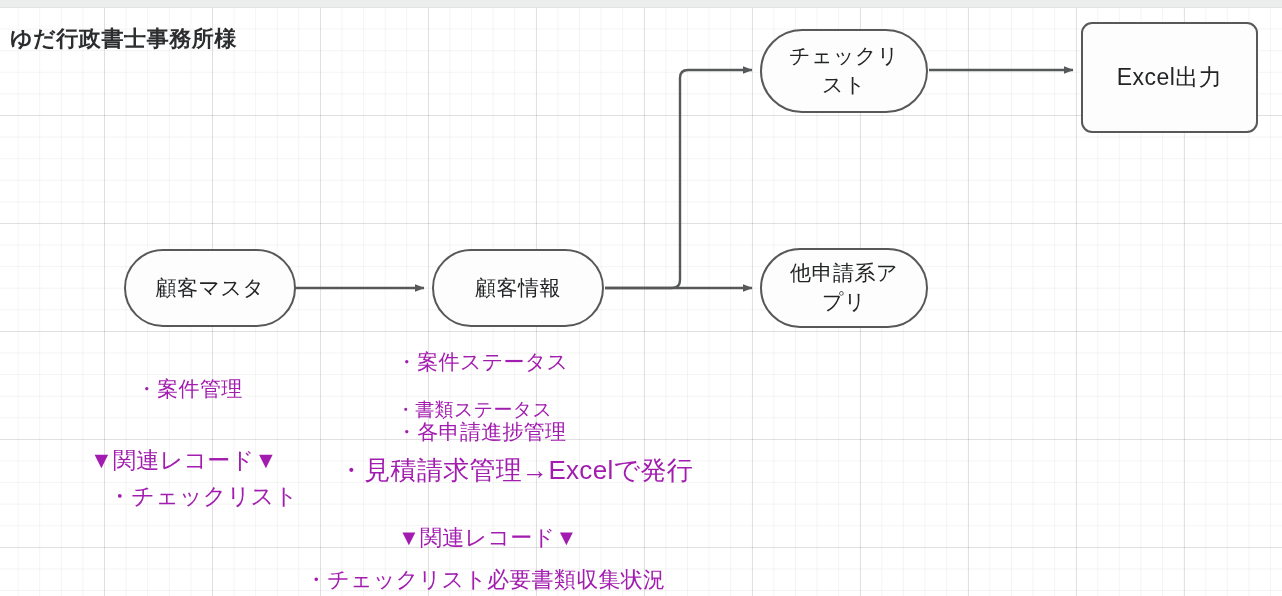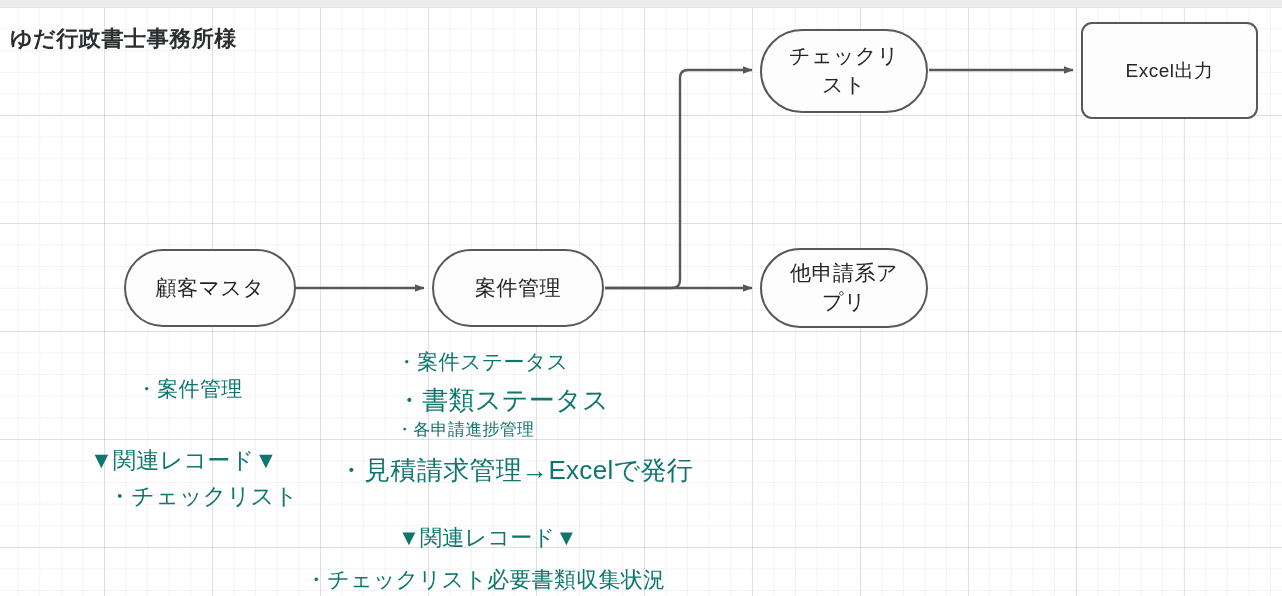--- a/index.html
+++ b/index.html
@@ -38,21 +38,21 @@
     color:#222426;
     line-height:1.36;
     letter-spacing:0.5px;
   }
   .stadium{border-radius:999px;}
   .rect{border-radius:11px;}
   .node span{display:block;padding:0 6px;}
 
   .ann{
     position:absolute;
-    color:#0f766e;
+    color:#a21caf;
     white-space:nowrap;
     letter-spacing:0.3px;
   }
   .title{
     position:absolute;
     color:#2b2d2f;
     white-space:nowrap;
     letter-spacing:0.6px;
     font-weight:bold;
   }
@@ -79,37 +79,37 @@
   <path d="M929,70 L1073,70" fill="none" stroke="#56585a" stroke-width="2.4" marker-end="url(#ah)"></path>
 </svg>
 
 <div class="title" style="left:10px;top:24px;font-size:22px;">ゆだ行政書士事務所様</div>
 
 <div class="node stadium" style="left:124px;top:249px;width:172px;height:78px;font-size:21px;">
   <span>顧客マスタ</span>
 </div>
 
 <div class="node stadium" style="left:432px;top:249px;width:172px;height:78px;font-size:21px;">
-  <span>案件管理</span>
+  <span>顧客情報</span>
 </div>
 
 <div class="node stadium" style="left:760px;top:29px;width:168px;height:84px;font-size:21px;">
   <span style="max-width:110px;">チェックリスト</span>
 </div>
 
 <div class="node stadium" style="left:760px;top:248px;width:168px;height:80px;font-size:21px;">
   <span style="max-width:118px;">他申請系アプリ</span>
 </div>
 
-<div class="node rect" style="left:1081px;top:22px;width:177px;height:97px;font-size:19px;">
+<div class="node rect" style="left:1081px;top:22px;width:177px;height:111px;font-size:23px;">
   <span>Excel出力</span>
 </div>
 
 <div class="ann" style="left:136px;top:375px;font-size:21px;">・案件管理</div>
 <div class="ann" style="left:90px;top:445px;font-size:23px;">▼関連レコード▼</div>
 <div class="ann" style="left:108px;top:481px;font-size:23px;">・チェックリスト</div>
 
 <div class="ann" style="left:396px;top:348px;font-size:21px;">・案件ステータス</div>
-<div class="ann" style="left:396px;top:383px;font-size:26px;">・書類ステータス</div>
-<div class="ann" style="left:396px;top:418px;font-size:17px;">・各申請進捗管理</div>
+<div class="ann" style="left:396px;top:397px;font-size:19px;">・書類ステータス</div>
+<div class="ann" style="left:396px;top:418px;font-size:21px;">・各申請進捗管理</div>
 <div class="ann" style="left:338px;top:453px;font-size:26px;">・見積請求管理→Excelで発行</div>
 <div class="ann" style="left:398px;top:523px;font-size:22px;">▼関連レコード▼</div>
 <div class="ann" style="left:305px;top:565px;font-size:22px;">・チェックリスト必要書類収集状況</div>
 
 </body></html>

